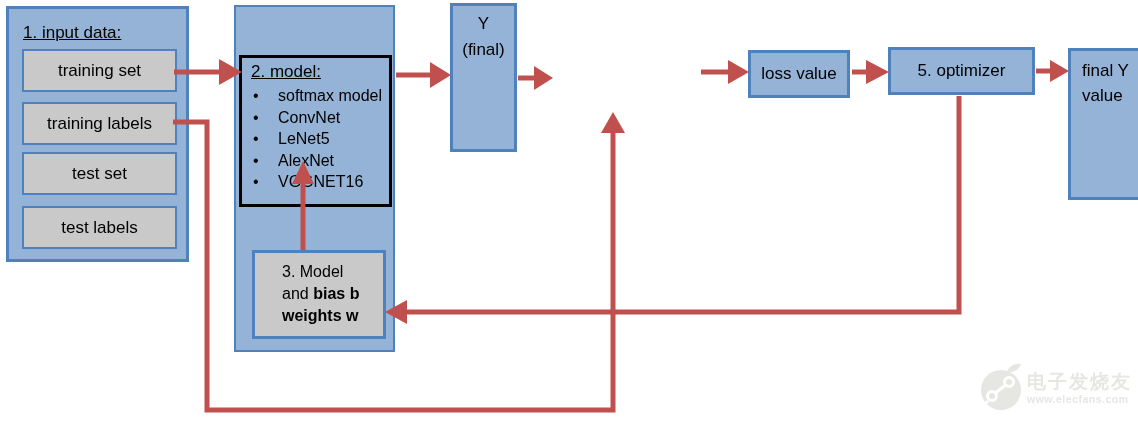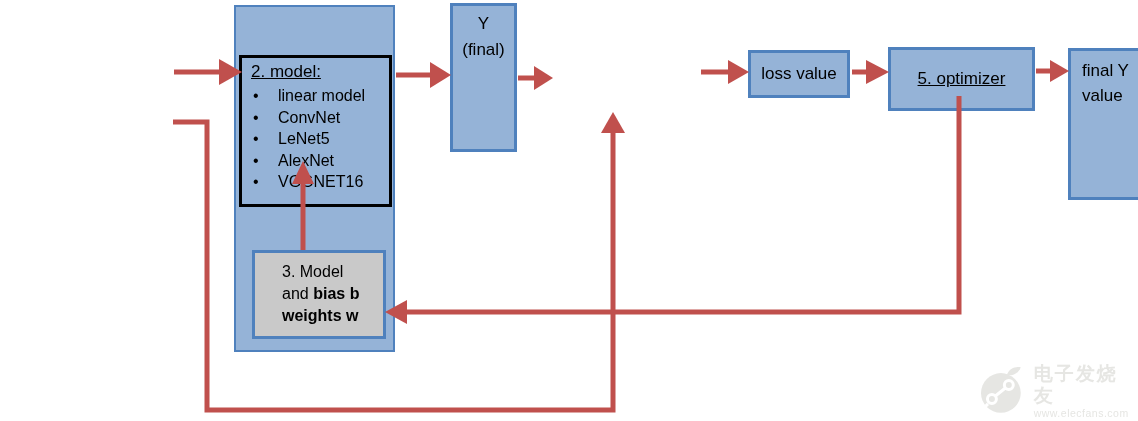--- a/index.html
+++ b/index.html
@@ -21,38 +21,45 @@
   }
   .box-title { font-size:17px; text-decoration:underline; }
   .bullet-row { display:flex; font-size:16px; line-height:21.5px; }
   .bullet-glyph { width:28px; padding-left:3px; box-sizing:border-box; }
   .center-flex { display:flex; align-items:center; justify-content:center; }
   .arrows { position:absolute; left:0; top:0; z-index:5; pointer-events:none; }
   .watermark {
     position:absolute; left:980px; top:363px; display:flex; align-items:center;
     color:#e6e6e3;
   }
-  .wm-text { margin-left:8px; }
+  .wm-text { margin-left:1px; }
   .wm-brand { font-size:19px; font-weight:bold; letter-spacing:2px; line-height:22px; }
-  .wm-url { font-size:10.5px; font-weight:normal; letter-spacing:0.5px; }
+  .wm-url { font-size:10.5px; font-weight:bold; letter-spacing:0.5px; }
   b { font-weight:bold; }
 </style>
 </head>
 <body>
 
 <div class="canvas">
 
+  <div class="node" style="left:6px; top:6px; width:183px; height:256px;">
+    <div class="box-title" style="position:absolute; left:14px; top:14px;">1. input data:</div>
+    <div class="item" style="top:40px;">training set</div>
+    <div class="item" style="top:93px;">training labels</div>
+    <div class="item" style="top:143px;">test set</div>
+    <div class="item" style="top:197px;">test labels</div>
+  </div>
 
   <div class="node" style="left:234px; top:5px; width:161px; height:347px; border-width:2px;"></div>
 
   <div class="node" style="left:239px; top:7px; width:153px; height:152px; border:3px solid #000; padding:3px 0 0 8px;margin-top:48px;">
     <div class="box-title" style="margin:1px 0 3px 1px;">2. model:</div>
     <div class="bullet-row">
       <span class="bullet-glyph">•</span>
-      <span>linear model</span>
+      <span>softmax model</span>
     </div>
     <div class="bullet-row">
       <span class="bullet-glyph">•</span>
       <span>ConvNet</span>
     </div>
     <div class="bullet-row">
       <span class="bullet-glyph">•</span>
       <span>LeNet5</span>
     </div>
     <div class="bullet-row">
@@ -74,21 +81,21 @@
   </div>
 
   <div class="node" style="left:450px; top:3px; width:67px; height:149px; text-align:center; padding-top:5px; font-size:17px; line-height:26px;">
     <div>Y</div>
     <div>(final)</div>
   </div>
 
 
   <div class="node center-flex" style="left:748px; top:50px; width:102px; height:48px; font-size:17px;">loss value</div>
 
-  <div class="node center-flex" style="left:888px; top:47px; width:147px; height:64px; font-size:17px;text-decoration:underline;">5. optimizer</div>
+  <div class="node center-flex" style="left:888px; top:47px; width:147px; height:48px; font-size:17px;">5. optimizer</div>
 
   <div class="node" style="left:1068px; top:48px; width:80px; height:152px; padding:7px 0 0 11px; font-size:17px; line-height:25px;">
     <div>final Y</div>
     <div>value</div>
   </div>
 
   <div class="watermark">
     <svg width="46" height="50" viewBox="0 0 46 50">
       <circle cx="21" cy="27" r="20" fill="#e6e6e3"></circle>
       <path d="M27 9 C 29 2, 36 0, 41 1 C 39 7, 33 10, 27 9 Z" fill="#e6e6e3"></path>

